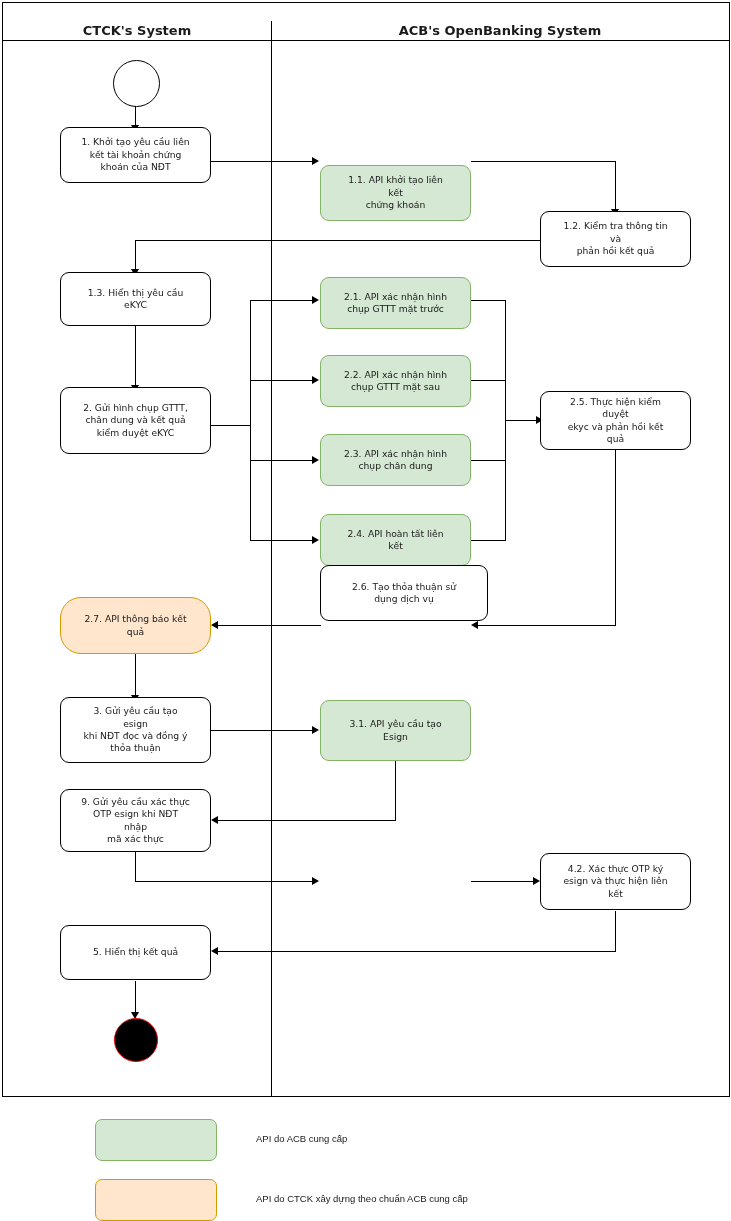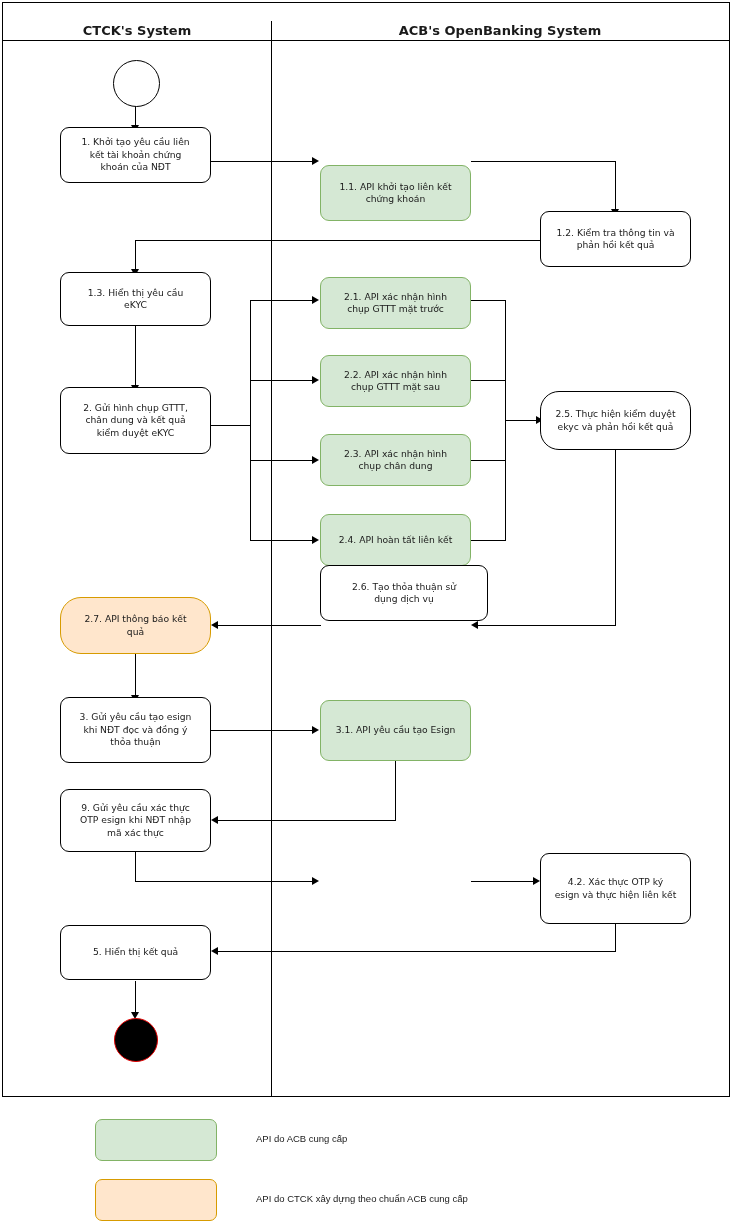--- a/index.html
+++ b/index.html
@@ -23,21 +23,21 @@
     font-size:13px;font-weight:bold;box-sizing:border-box;background:#fff;
     border-bottom:1px solid #000;
   }
   .lane-div{position:absolute;width:1px;background:#000;}
 
   
   .node{
     position:absolute;box-sizing:border-box;
     display:flex;align-items:center;justify-content:center;
     text-align:center;line-height:1.35;
-    font-size:9.2px;border-radius:9px;padding:2px 10px;
+    font-size:9.2px;border-radius:9px;padding:2px 19px;
     white-space:pre-line;
   }
   .node.white{background:#ffffff;border:1px solid #000000;}
   .node.green{background:#d5e8d4;border:1px solid #82b366;}
   .node.orange{background:#ffe6cc;border:1px solid #d79b00;}
 
   .circle-start{
     position:absolute;border:1.4px solid #000;border-radius:50%;background:#fff;
   }
   .circle-end{
@@ -166,41 +166,41 @@
 chụp GTTT mặt trước</div>
 
   <div class="node green" style="left:320px;top:355px;width:151px;height:52px;">2.2. API xác nhận hình
 chụp GTTT mặt sau</div>
 
   <div class="node green" style="left:320px;top:434px;width:151px;height:52px;">2.3. API xác nhận hình
 chụp chân dung</div>
 
   <div class="node green" style="left:320px;top:514px;width:151px;height:52px;">2.4. API hoàn tất liên kết</div>
 
-  <div class="node white" style="left:540px;top:391px;width:151px;height:59px;border-radius:19px;">2.5. Thực hiện kiểm duyệt
+  <div class="node white" style="left:540px;top:391px;width:151px;height:59px;">2.5. Thực hiện kiểm duyệt
 ekyc và phản hồi kết quả</div>
 
   <div class="node white" style="left:320px;top:565px;width:168px;height:56px;">2.6. Tạo thỏa thuận sử
 dụng dịch vụ</div>
 
   <div class="node orange" style="left:60px;top:597px;width:151px;height:57px;border-radius:21px;">2.7. API thông báo kết
 quả</div>
 
   <div class="node white" style="left:60px;top:697px;width:151px;height:66px;">3. Gửi yêu cầu tạo esign
 khi NĐT đọc và đồng ý
 thỏa thuận</div>
 
   <div class="node green" style="left:320px;top:700px;width:151px;height:61px;">3.1. API yêu cầu tạo Esign</div>
 
   <div class="node white" style="left:60px;top:789px;width:151px;height:63px;">9. Gửi yêu cầu xác thực
 OTP esign khi NĐT nhập
 mã xác thực</div>
 
 
-  <div class="node white" style="left:540px;top:853px;width:151px;height:71px;">4.2. Xác thực OTP ký
+  <div class="node white" style="left:540px;top:853px;width:151px;height:57px;">4.2. Xác thực OTP ký
 esign và thực hiện liên kết</div>
 
   <div class="node white" style="left:60px;top:925px;width:151px;height:55px;">5. Hiển thị kết quả</div>
 
   <div class="circle-end" style="left:114px;top:1018px;width:42px;height:42px;"></div>
 
   <div class="legend-swatch green" style="left:95px;top:1119px;width:122px;height:42px;"></div>
   <div class="legend-text" style="left:256px;top:1133px;">API do ACB cung cấp</div>
 
   <div class="legend-swatch orange" style="left:95px;top:1179px;width:122px;height:42px;"></div>

